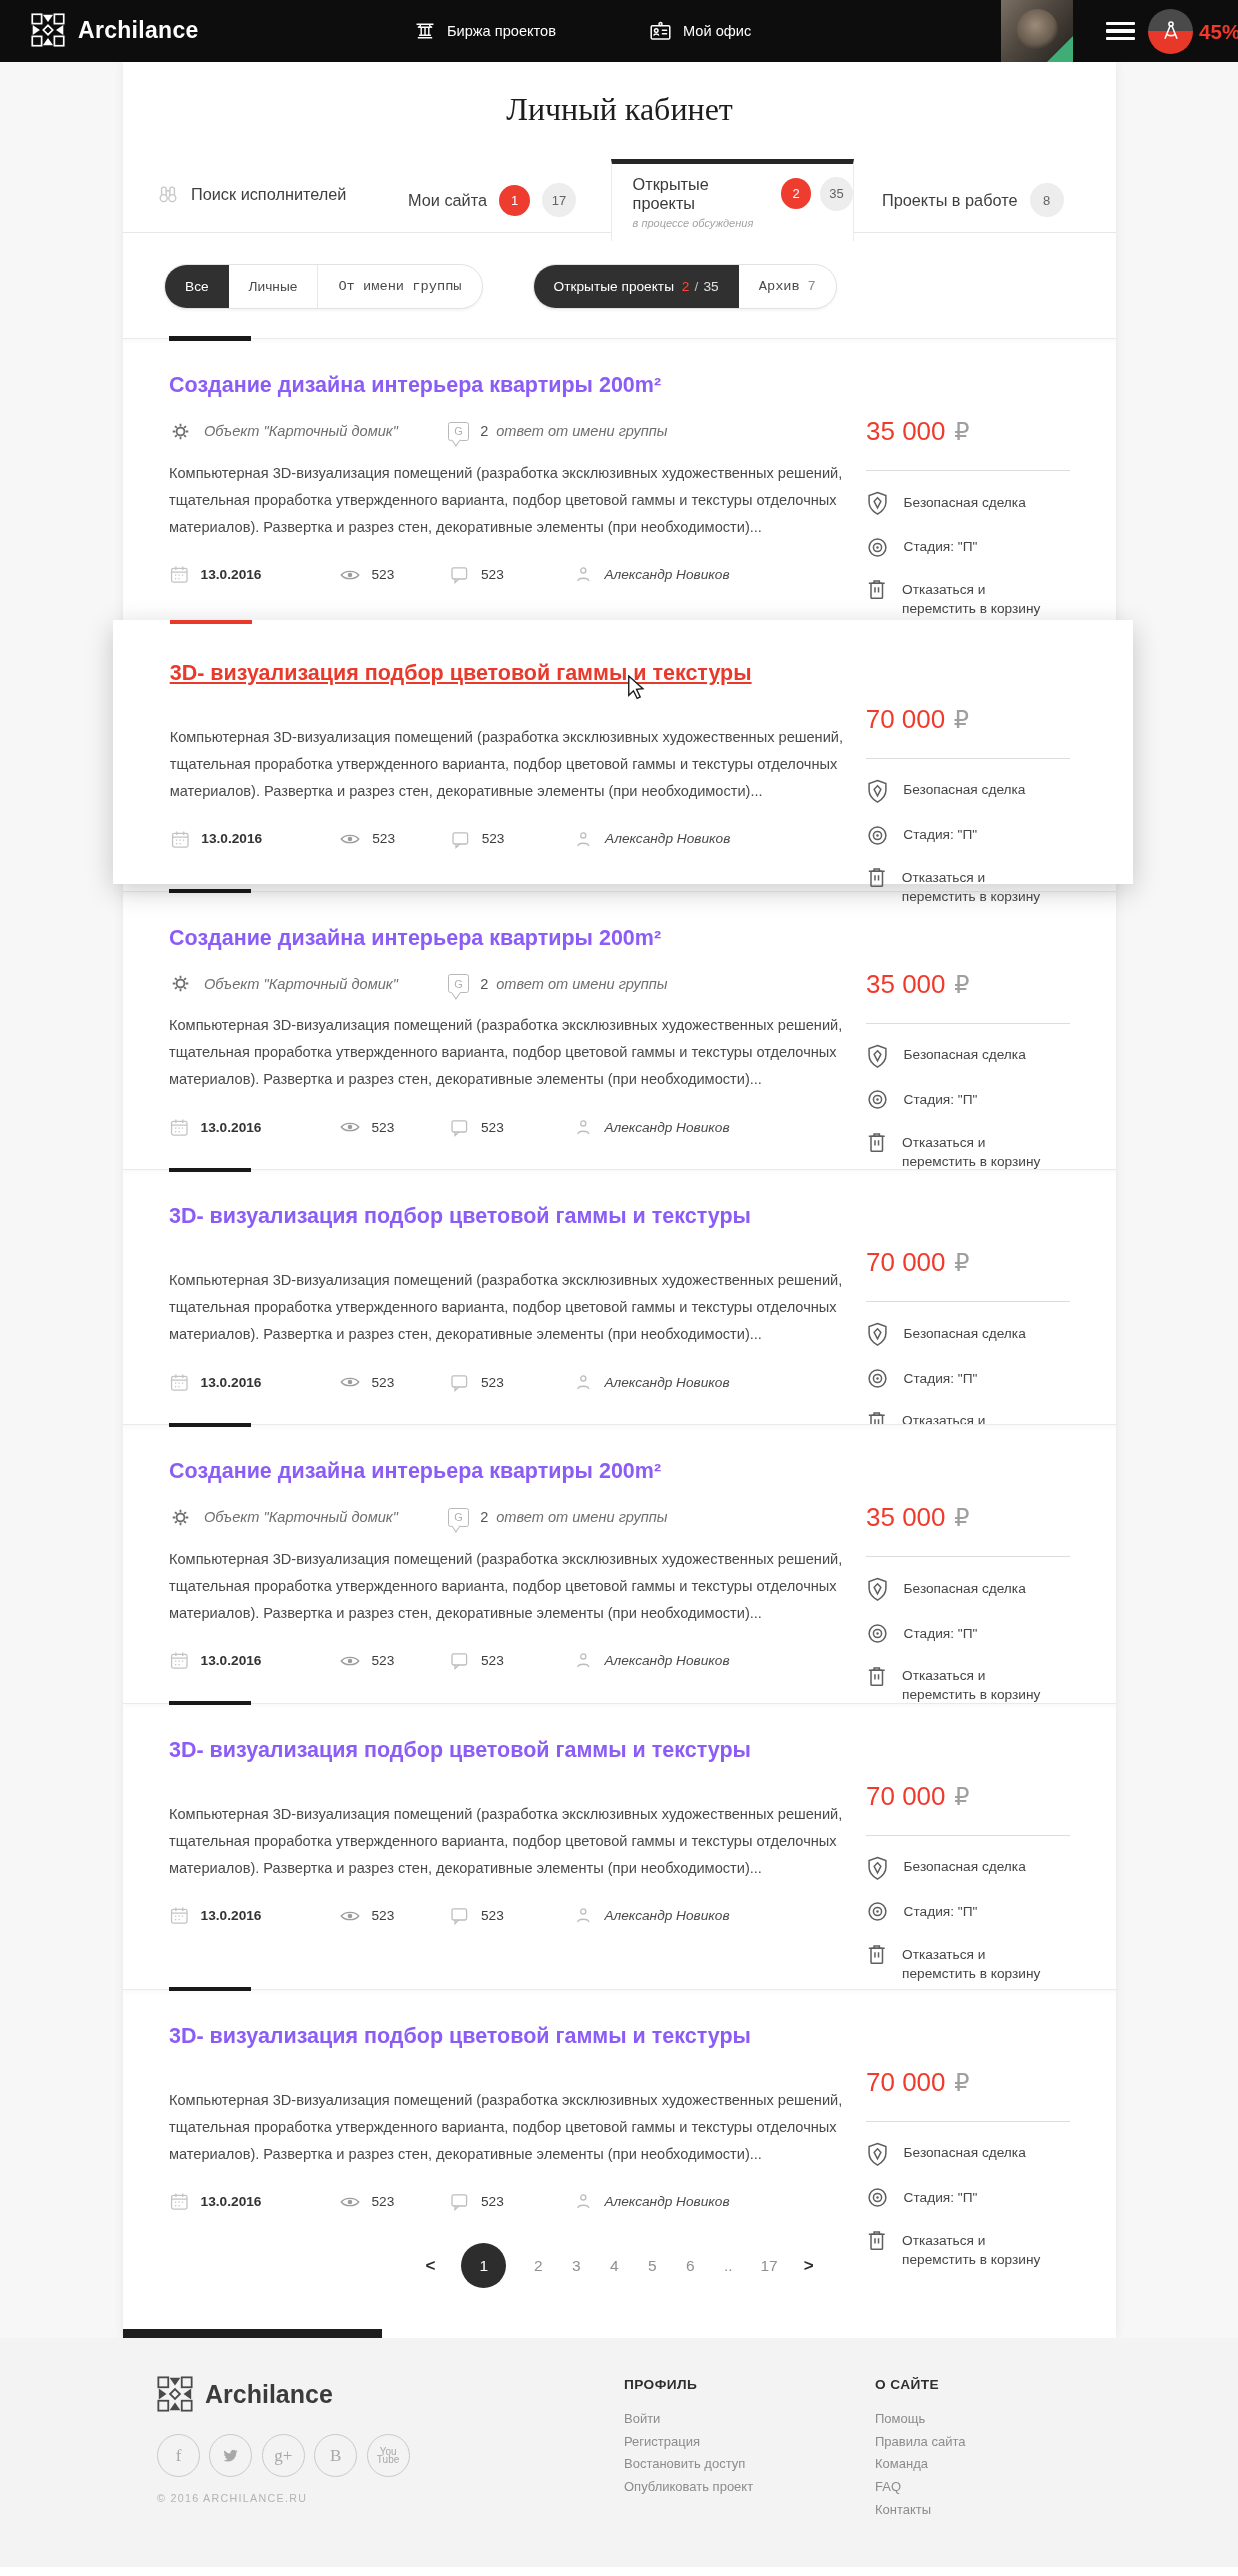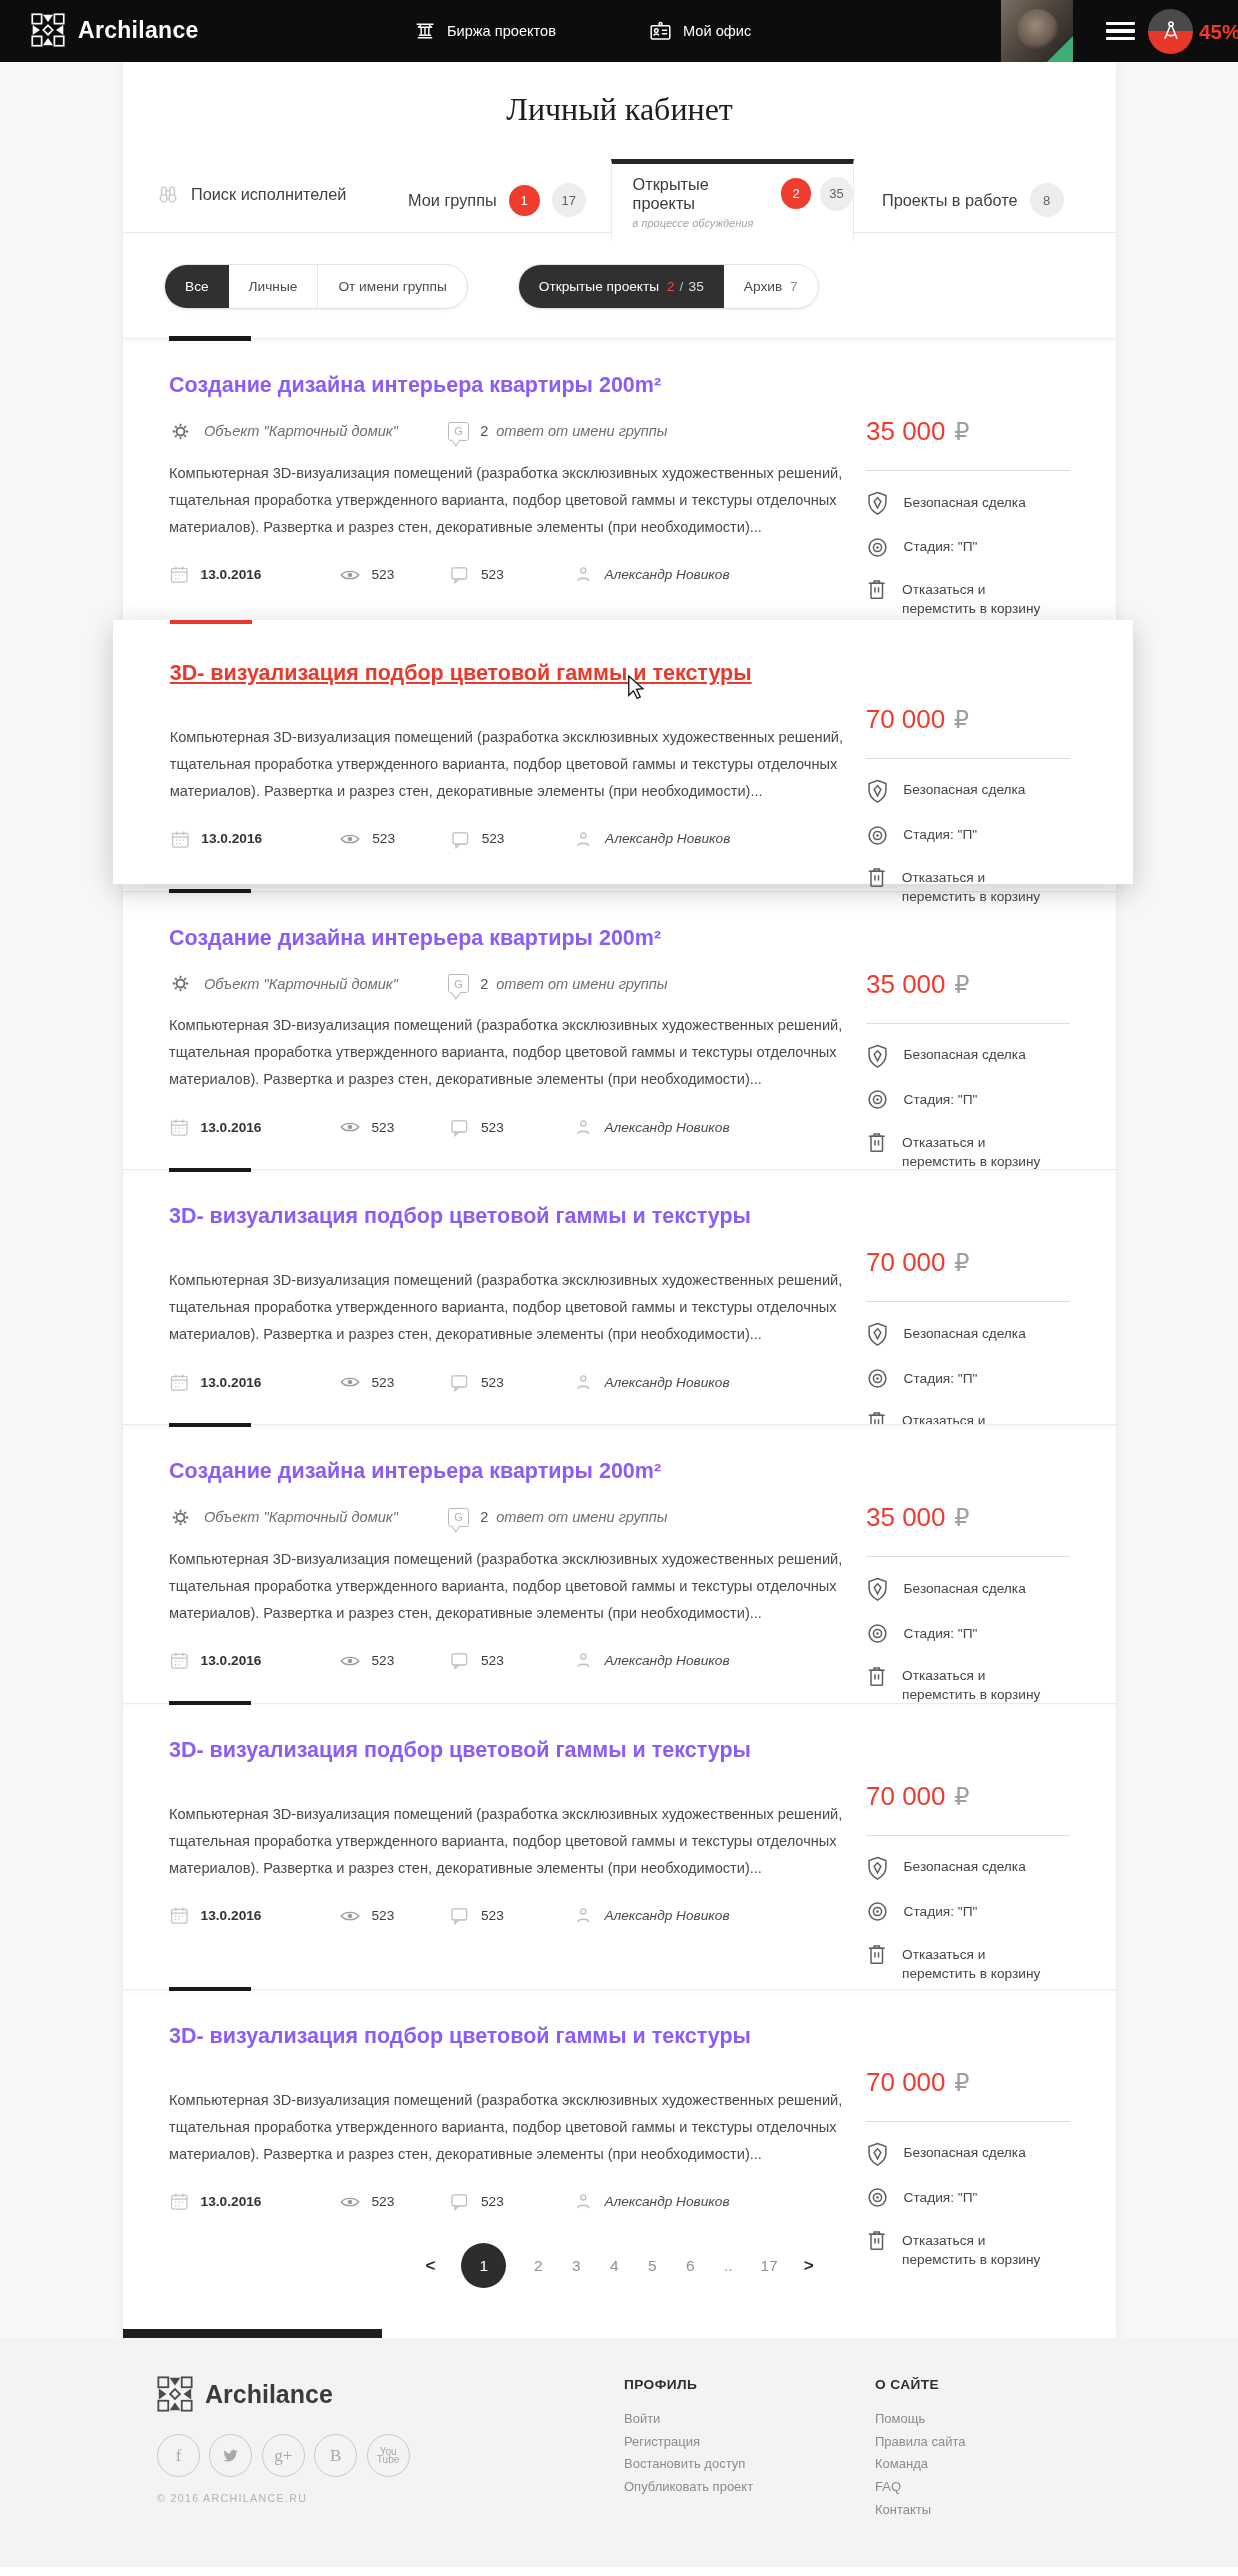--- a/index.html
+++ b/index.html
@@ -45,21 +45,21 @@
            border:0.9px solid #ebebeb; border-bottom:none; border-top:5.2px solid #262626; padding:11px 0 0 20.6px; cursor:pointer; }
   .tab-active .row { display:flex; align-items:center; gap:8.6px; font-size:16.3px; color:#3a3a3a; }
   .tab-active .sub { font-size:11px; font-style:italic; color:#a3a3a3; margin-top:4.3px; }
 
   
   .filters { margin-top:31px; margin-left:41px; display:flex; gap:50px; }
   .pill-group { display:flex; border:0.9px solid #e2e2e2; border-radius:23px; overflow:hidden; background:#fff;
            box-shadow:0 1.7px 2.6px rgba(0,0,0,.05); height:45px; }
   .pill { padding:0 20px; display:flex; align-items:center; font-size:13.7px; color:#4a4a4a;
            border-right:0.9px solid #e8e8e8; cursor:pointer; white-space:nowrap; }
-  .pill:last-child { border-right:none; }
+  .pill:last-child { border-right:none;font-family:Liberation Mono, monospace; }
   .pill.dark { background:#303030; color:#fff; border-right:none; }
   .cnt-red { color:#ff4538; margin-left:7.7px; }
   .cnt-sep { color:#bdbdbd; margin-left:5.2px; }
   .cnt-dim { color:#e0e0e0; margin-left:5.2px; }
   .cnt-gray { color:#8f8f8f; margin-left:7.7px; }
 
   
   .cards { margin-top:29px; }
   .card { position:relative; border-top:0.9px solid #eaeaea; padding:34px 36px 31px 46px; background:#fff;
           box-shadow:inset 0 7.7px 7.7px -7.7px rgba(0,0,0,.05); }
@@ -200,21 +200,21 @@
           <svg width="22" height="22" viewBox="0 0 24 24" fill="none" stroke="#c7c7c7" stroke-width="1.5">
             <circle cx="7.3" cy="16.5" r="3.8"></circle>
               <circle cx="16.7" cy="16.5" r="3.8"></circle>
             <path d="M5 14V6.7A2.2 2.2 0 017.2 4.5h.6A2.2 2.2 0 0110 6.7V14M14 14V6.7a2.2 2.2 0 012.2-2.2h.6A2.2 2.2 0 0119 6.7V14M10 8.5h4"></path>
           </svg>
         </span>
         <span>Поиск исполнителей</span>
       </div>
 
       <div class="tab tab-groups">
-        <span>Мои группы</span>
+        <span>Мои сайта</span>
         <span class="badge red">1</span>
         <span class="badge gray">17</span>
       </div>
 
       <div class="tab-active">
         <div class="row">
           <span>Открытые проекты</span>
           <span class="badge red">2</span>
           <span class="badge gray">35</span>
         </div>

